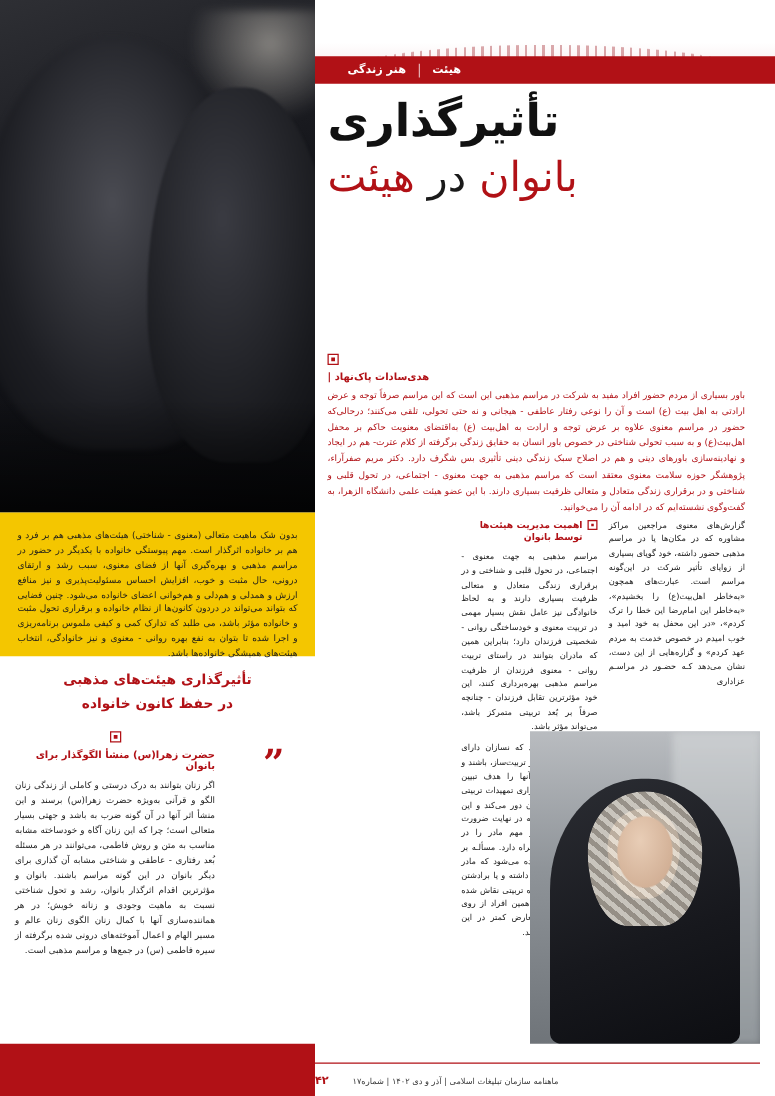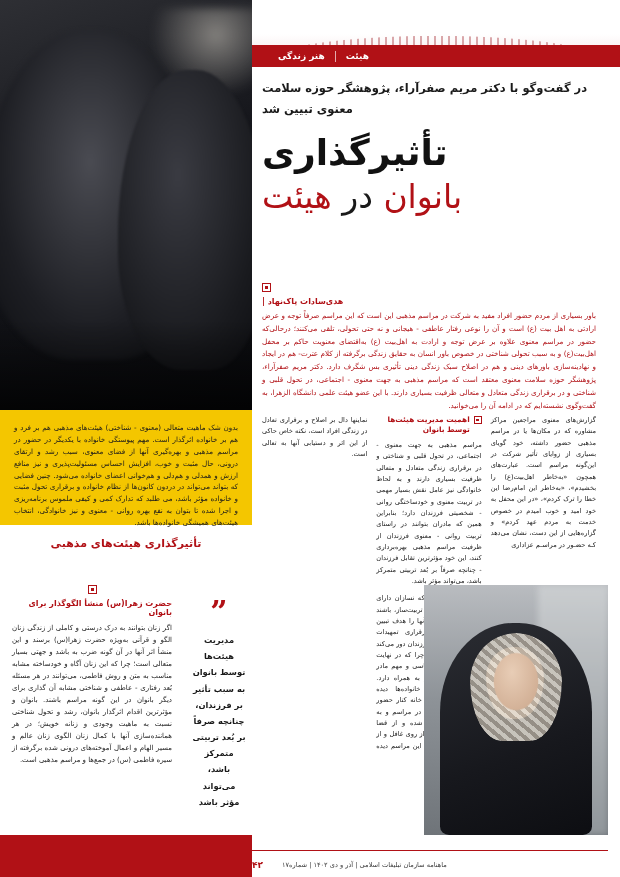--- a/index.html
+++ b/index.html
@@ -260,37 +260,36 @@
     <div class="fig2"></div>
     <div class="bottomdark"></div>
   </div>
 
   <div class="yellow-box">
     <p>بدون شک ماهیت متعالی (معنوی - شناختی) هیئت‌های مذهبی هم بر فرد و هم بر خانواده اثرگذار است. مهم پیوستگی خانواده با یکدیگر در حضور در مراسم مذهبی و بهره‌گیری آنها از فضای معنوی، سبب رشد و ارتقای درونی، حال مثبت و خوب، افزایش احساس مسئولیت‌پذیری و نیز منافع ارزش و همدلی و هم‌دلی و هم‌خوانی اعضای خانواده می‌شود. چنین فضایی که بتواند می‌تواند در دردون کانون‌ها از نظام خانواده و برقراری تحول مثبت و خانواده مؤثر باشد، می طلبد که تدارک کمی و کیفی ملموس برنامه‌ریزی و اجرا شده تا بتوان به نفع بهره روانی - معنوی و نیز خانوادگی، انتخاب هیئت‌های همیشگی خانواده‌ها باشد.</p>
   </div>
 
   <div class="red-subtitle">
     <span>تأثیرگذاری هیئت‌های مذهبی</span>
+    <span>در حفظ کانون خانواده</span>
   </div>
 
   <div class="left-col">
     <div class="lead">
       <span class="bullet"></span>
       <span class="lead-title">حضرت زهرا(س) منشأ الگوگذار برای بانوان</span>
     </div>
     <p>اگر زنان بتوانند به درک درستی و کاملی از زندگی زنان الگو و قرآنی به‌ویژه حضرت زهرا(س) برسند و این منشأ اثر آنها در آن گونه ضرب به باشد و جهتی بسیار متعالی است؛ چرا که این زنان آگاه و خودساخته مشابه مناسب به متن و روش فاطمی، می‌توانند در هر مسئله بُعد رفتاری - عاطفی و شناختی مشابه آن گذاری برای دیگر بانوان در این گونه مراسم باشند. بانوان و مؤثرترین اقدام اثرگذار بانوان، رشد و تحول شناختی نسبت به ماهیت وجودی و زنانه خویش؛ در هر هماننده‌سازی آنها با کمال زنان الگوی زنان عالم و مسیر الهام و اعمال آموخته‌های درونی شده برگرفته از سیره فاطمی (س) در جمع‌ها و مراسم مذهبی است.</p>
   </div>
 
   <div class="pullquote">
     <div class="qmark">”</div>
-    <p>مدیریت هیئت‌ها توسط بانوان به سبب تأثیر بر فرزندان، چنانچه صرفاً بر بُعد تربیتی متمرکز باشد، می‌تواند مؤثر باشد</p>
   </div>
 
   <div class="headline-area">
-    <p class="kicker">در گفت‌وگو با دکتر مریم صفرآراء، پژوهشگر حوزه سلامت معنوی تبیین شد</p>
     <h1 class="headline1">تأثیرگذاری</h1>
     <h2 class="headline2">
       <span class="w1">بانوان</span>
       <span class="w2">در</span>
       <span class="w3">هیئت</span>
     </h2>
   </div>
 
   <div class="intro">
     <div class="introhead">
@@ -305,23 +304,20 @@
       <p>گزارش‌های معنوی مراجعین مراکز مشاوره که در مکان‌ها یا در مراسم مذهبی حضور داشته، خود گویای بسیاری از زوایای تأثیر شرکت در این‌گونه مراسم است. عبارت‌های همچون «به‌خاطر اهل‌بیت(ع) را بخشیدم»، «به‌خاطر این امام‌رضا این خطا را ترک کردم»، «در این محفل به خود امید و خوب امیدم در خصوص خدمت به مردم عهد کردم» و گزاره‌هایی از این دست، نشان می‌دهد کـه حضـور در مراسـم عزاداری</p>
     </div>
     <div class="col">
       <div class="colhead">
         <span class="bullet"></span>
         <span class="t">اهمیت مدیریت هیئت‌ها توسط بانوان</span>
       </div>
       <p>مراسم مذهبی به جهت معنوی - اجتماعی، در تحول قلبی و شناختی و در برقراری زندگی متعادل و متعالی ظرفیت بسیاری دارند و به لحاظ خانوادگی نیز عامل نقش بسیار مهمی در تربیت معنوی و خودساختگی روانی - شخصیتی فرزندان دارد؛ بنابراین همین که مادران بتوانند در راستای تربیت روانی - معنوی فرزندان از ظرفیت مراسم مذهبی بهره‌برداری کنند، این خود مؤثرترین تقابل فرزندان - چنانچه صرفاً بر بُعد تربیتی متمرکز باشد، می‌تواند مؤثر باشد.</p>
       <p>گاهی دیده می‌شود که نسازان دارای اجرای بانوان در امر تربیت‌ساز، باشند و برقراری مراسم، آنها را هدف تبیین اهمیت هیئت و برقراری تمهیدات تربیتی برای حضور فرزندان دور می‌کند و این خوب نیست، چرا که در نهایت ضرورت ظرفیت اساسی و مهم مادر را در نقشی مهم‌تر به همراه دارد. مسألـه بر برخی خانواده‌ها دیده می‌شود که مادر در خانه کنار حضور داشته و یا برادشتن در مراسم و به دوره تربیتی نقاش شده و از قضا فرزندان همین افراد از روی غافل و از روی تعارض کمتر در این مراسم دیده می‌شوند.</p>
     </div>
-    <div class="col">
-      <p>نماینها دال بر اصلاح و برقراری تعادل در زندگی افراد است، نکته خاص حاکی از این اثر و دستیابی آنها به تعالی است.</p>
-    </div>
   </div>
 
   <div class="portrait">
     <div class="bg-blur"></div>
     <div class="chador"></div>
     <div class="face"></div>
     <div class="scarf"></div>
   </div>
 
   <div class="footer">

